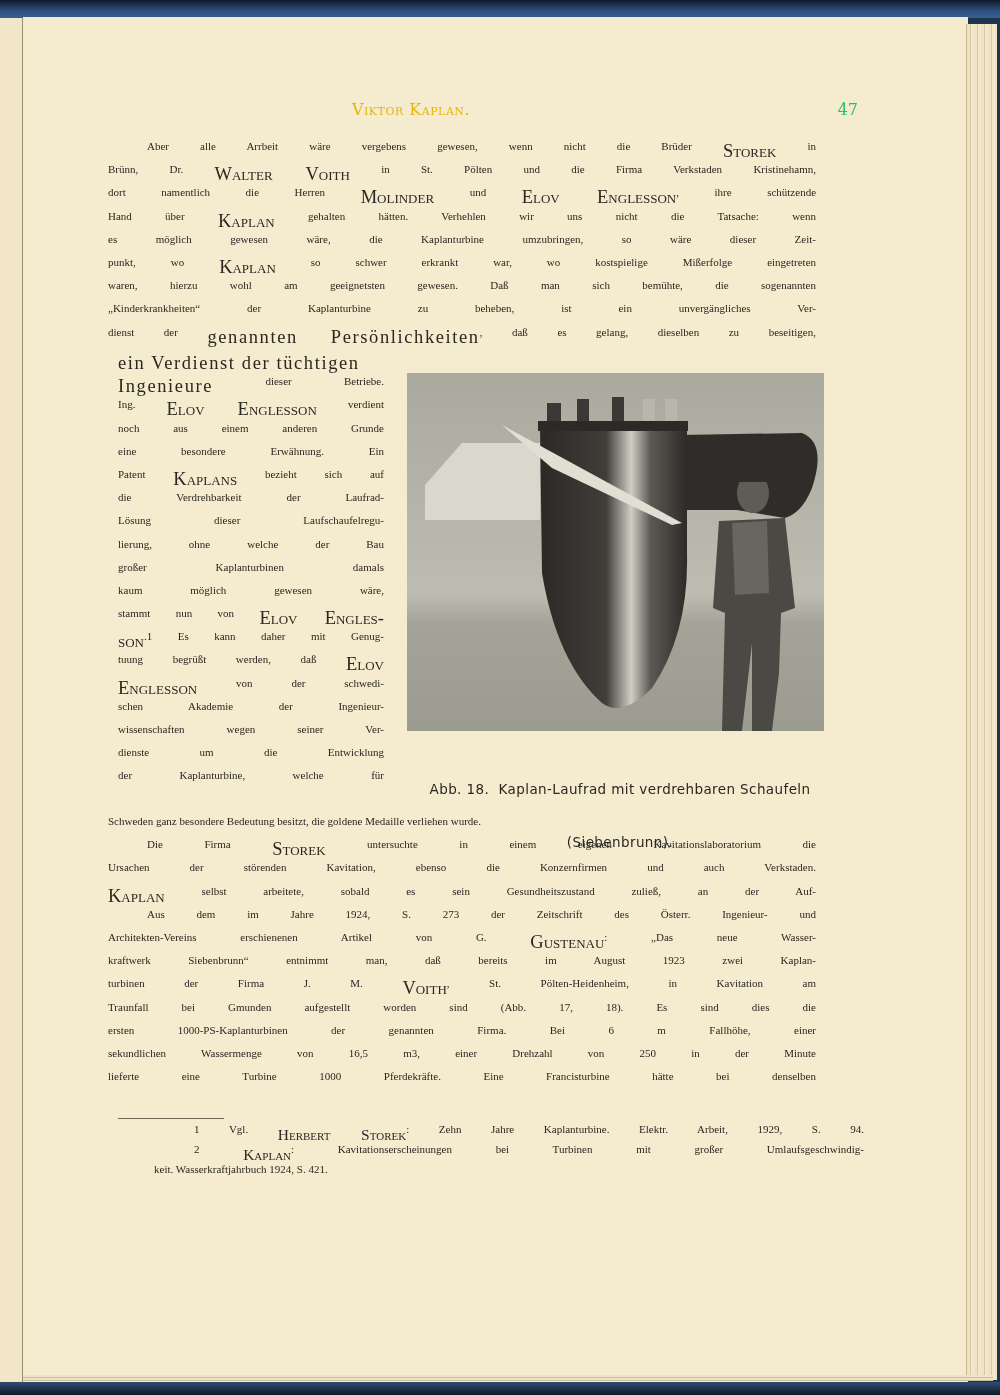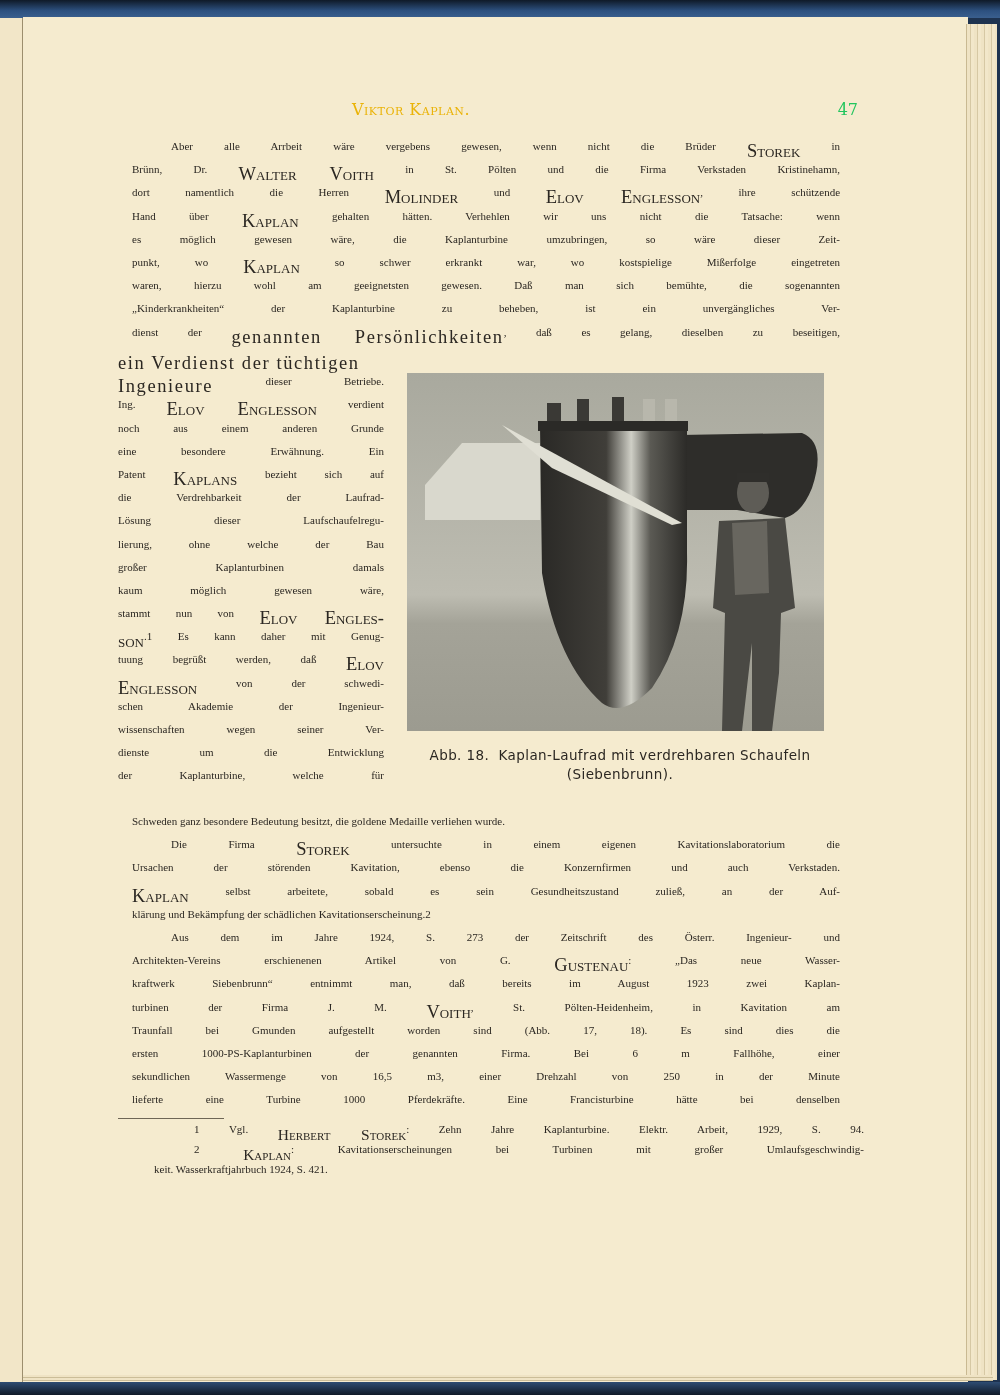--- a/index.html
+++ b/index.html
@@ -9,31 +9,31 @@
   .left-page { position:absolute; left:0; top:18px; width:22px; height:1365px; background:#f2e6c8; border-right:1px solid #9c8e6e; }
   .page { position:absolute; left:23px; top:17px; width:945px; height:1366px; background:#f5ebcf; }
   .page-edges { position:absolute; left:966px; top:24px; width:30px; height:1356px;
     background:repeating-linear-gradient(90deg,#efe3c4 0px,#efe3c4 3px,#d6c8a4 3px,#d6c8a4 4px,#f2e7ca 4px,#f2e7ca 7px); border-left:1px solid #c9b992; }
   .page-edges-bottom { position:absolute; left:23px; top:1375px; width:970px; height:6px;
     background:repeating-linear-gradient(180deg,#efe3c4 0px,#efe3c4 2px,#cbbd98 2px,#cbbd98 3px); }
   .running-head { position:absolute; top:100px; left:0; width:822px; text-align:center; font-size:16px; color:#eab308; letter-spacing:0.5px; }
   .sc { font-variant:small-caps; }
   .page-number { position:absolute; top:100px; left:828px; width:30px; text-align:right; font-size:16px; color:#22c55e; }
   .text { font-family:"Liberation Serif", serif; font-size:18.5px; line-height:23.2px; color:#2b2722; text-align:justify; }
-  .para-full { position:absolute; left:132px; width:708px; }
+  .para-full { position:absolute; left:108px; width:708px; }
   .line { display:block; white-space:nowrap; text-align-last:justify; text-align:justify; height:23.2px; }
   .line.last { text-align-last:left; }
   .indent { padding-left:39px; }
   .spaced { letter-spacing:1.6px; }
   sup { font-size:11px; line-height:0; vertical-align:7px; }
   .col-left { position:absolute; left:118px; top:352px; width:266px; }
   .figure { position:absolute; left:407px; top:373px; width:417px; height:358px; background:#a8a89c; overflow:hidden; }
   .figure svg { display:block; }
   .caption { position:absolute; left:400px; top:746px; width:440px; text-align:center; font-family:"DejaVu Sans", sans-serif; font-size:13.5px; line-height:19px; color:#2b2722; letter-spacing:0.4px; }
-  .caption .cap-line { display:block; }
+  .caption .cap-line { display:block;margin-top:34px; }
   .footnote-rule { position:absolute; left:118px; top:1118px; width:106px; height:1px; background:#6e6656; }
   .footnotes { position:absolute; left:118px; top:1125px; width:710px; font-family:"Liberation Serif", serif; font-size:15.5px; line-height:20px; color:#2b2722;margin-left:36px; }
   .fn-line { display:block; white-space:nowrap; text-align:justify; text-align-last:justify; }
   .fn-line.last { text-align-last:left; }
   .fn-indent { padding-left:40px; }
 </style>
 </head>
 <body>
 
 <div class="cover-top"></div>
@@ -122,21 +122,20 @@
 <div class="caption">
   <span class="cap-line"><span>Abb. 18.</span>&nbsp; <span>Kaplan-Laufrad mit verdrehbaren Schaufeln</span></span>
   <span class="cap-line">(Siebenbrunn).</span>
 </div>
 
 <div class="text para-full" style="top:815px;">
     <span class="line last"><sup>Schweden ganz besondere Bedeutung besitzt, die goldene Medaille verliehen wurde.</sup></span>
     <span class="line indent"><sup>Die Firma </sup><span class="sc">Storek</span><sup> untersuchte in einem eigenen Kavitationslaboratorium die</sup></span>
     <span class="line"><sup>Ursachen der störenden Kavitation, ebenso die Konzernfirmen und auch Verkstaden.</sup></span>
     <span class="line"><span class="sc">Kaplan</span><sup> selbst arbeitete, sobald es sein Gesundheitszustand zuließ, an der Auf-</sup></span>
-    <span class="line last"><sup>klärung und Bekämpfung der schädlichen Kavitationserscheinung.</sup><sup>2</sup></span>
     <span class="line indent"><sup>Aus dem im Jahre 1924, S. 273 der Zeitschrift des Österr. Ingenieur- und</sup></span>
     <span class="line"><sup>Architekten-Vereins erschienenen Artikel von G. </sup><span class="sc">Gustenau</span><sup>: „Das neue Wasser-</sup></span>
     <span class="line"><sup>kraftwerk Siebenbrunn“ entnimmt man, daß bereits im August 1923 zwei Kaplan-</sup></span>
     <span class="line"><sup>turbinen der Firma J. M. </sup><span class="sc">Voith</span><sup>, St. Pölten-Heidenheim, in Kavitation am</sup></span>
     <span class="line"><sup>Traunfall bei Gmunden aufgestellt worden sind (Abb. 17, 18). Es sind dies die</sup></span>
     <span class="line"><sup>ersten 1000-PS-Kaplanturbinen der genannten Firma. Bei 6 m Fallhöhe, einer</sup></span>
     <span class="line"><sup>sekundlichen Wassermenge von 16,5 m</sup><sup>3</sup><sup>, einer Drehzahl von 250 in der Minute</sup></span>
     <span class="line"><sup>lieferte eine Turbine 1000 Pferdekräfte. Eine Francisturbine hätte bei denselben</sup></span>
   </div>
 

